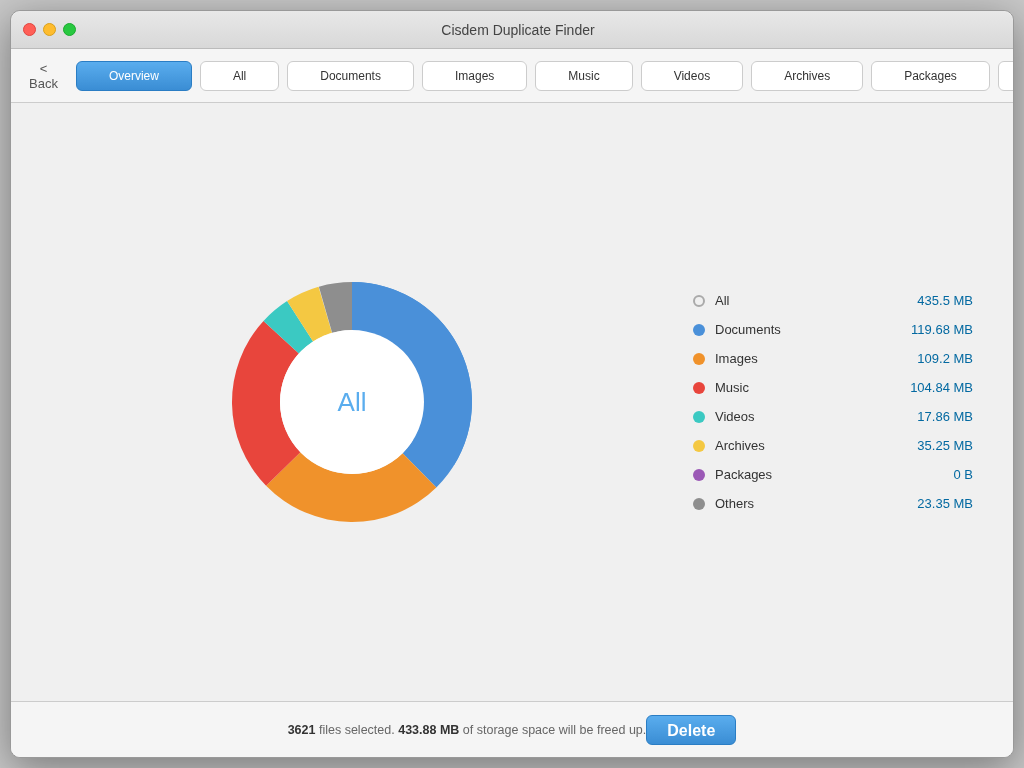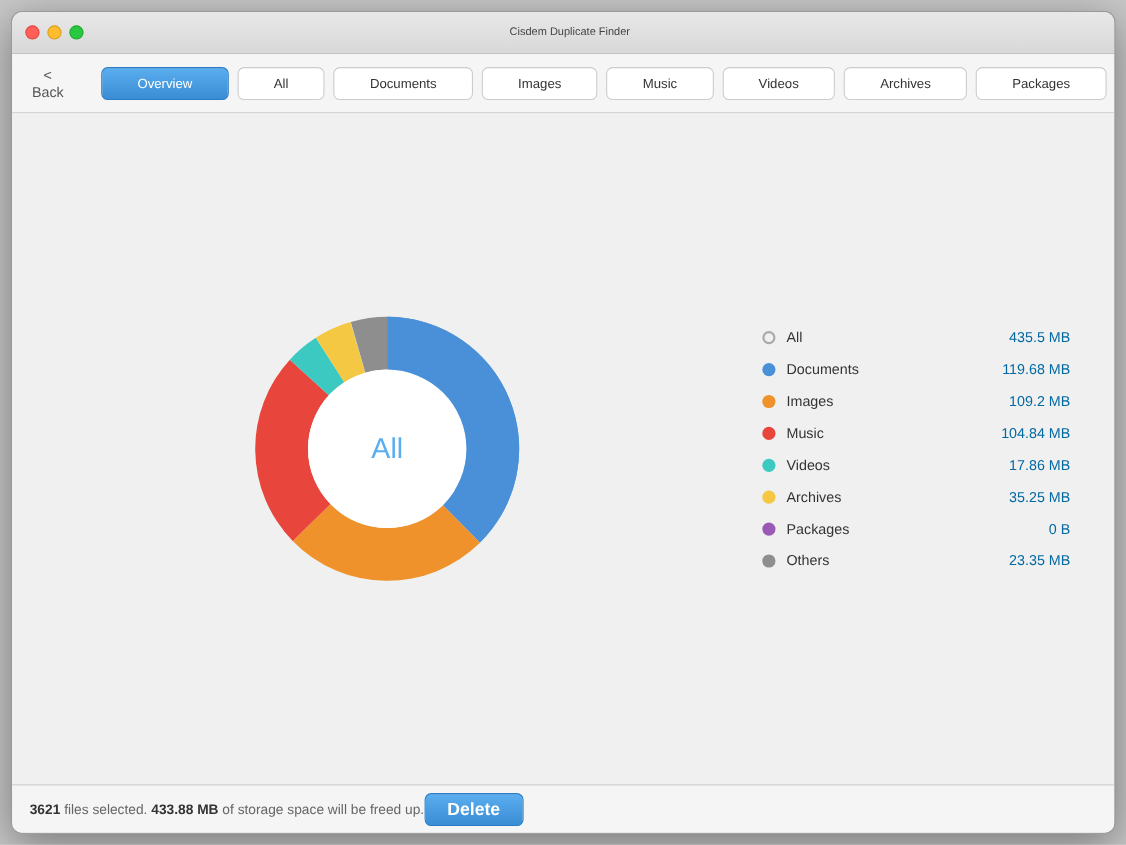--- a/index.html
+++ b/index.html
@@ -50,42 +50,42 @@
       height: 13px;
       border-radius: 50%;
       cursor: pointer;
     }
 
     .traffic-light.close { background: #ff5f57; border: 1px solid #e0443e; }
     .traffic-light.minimize { background: #febc2e; border: 1px solid #d9a01a; }
     .traffic-light.maximize { background: #28c840; border: 1px solid #1aaa2e; }
 
     .titlebar-title {
-      font-size: 10px;
+      font-size: 14px;
       color: #444;
       font-weight: 500;
       margin-left: 12px;
     }
 
     .toolbar {
       background: #f5f5f5;
       border-bottom: 1px solid #ccc;
       padding: 8px 12px;
       display: flex;
       align-items: center;
       gap: 8px;
       flex-shrink: 0;
       height: 54px;
     }
 
     .back-btn {
       font-size: 13px;
       color: #555;
       cursor: pointer;
-      margin-right: 20px;
+      margin-right: 4px;
       background: none;
       border: none;
       padding: 0 6px;
     }
 
     .tab-btn {
       height: 30px;
       padding: 0 32px;
       border-radius: 6px;
       border: 1px solid #ccc;
@@ -177,24 +177,24 @@
     .legend-value {
       font-size: 13px;
       color: #0369a1;
       text-align: right;
       min-width: 80px;
     }
 
     .statusbar {
       background: #f5f5f5;
       border-top: 1px solid #ccc;
-      height: 44px;
-      display: flex;
-      align-items: center;
-      justify-content: flex-start;
+      height: 56px;
+      display: flex;
+      align-items: center;
+      justify-content: center;
       padding: 16px 16px;
       flex-shrink: 0;
     }
 
     .status-text {
       font-size: 12.5px;
       color: #666;
     }
 
     .status-text strong {

